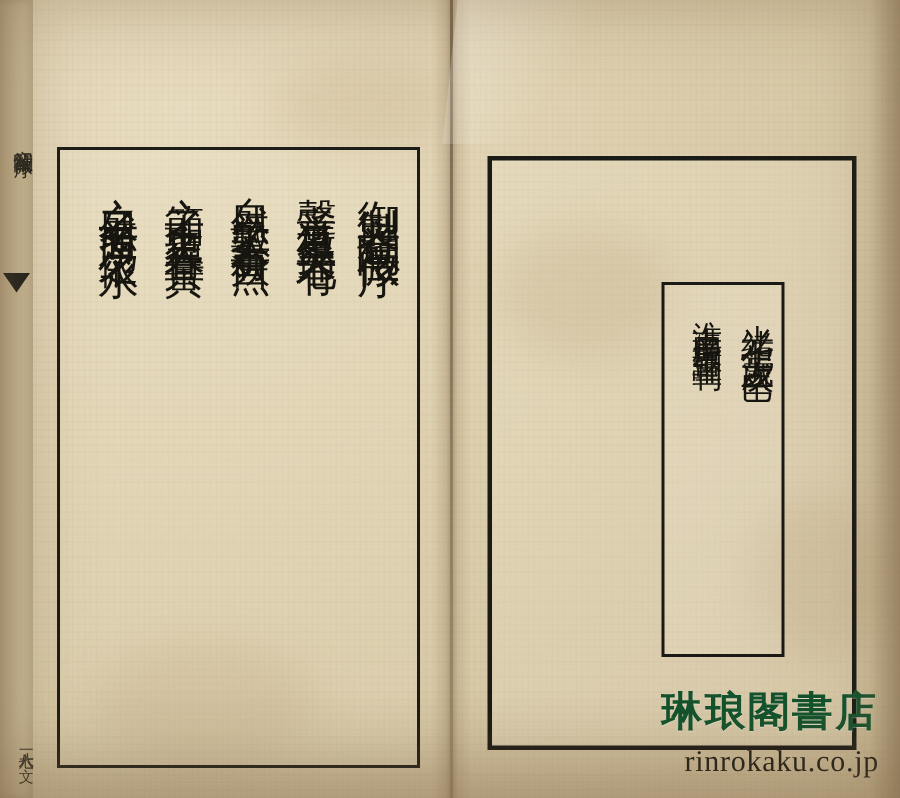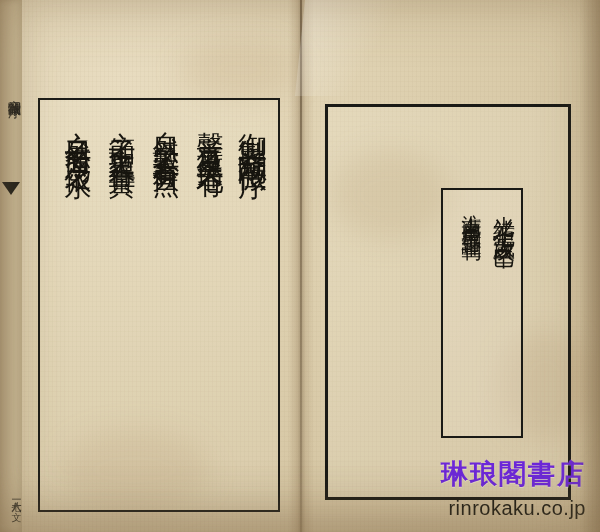--- a/index.html
+++ b/index.html
@@ -173,28 +173,28 @@
     letter-spacing: 5px;
   }
 
   
   .watermark {
     position: absolute;
     right: 14px; bottom: 40px;
     font-family: "DejaVu Serif", serif;
     font-size: 27px;
     font-weight: bold;
-    color: #6d28d9;
+    color: #14532d;
     letter-spacing: 2px;
     text-shadow: 0 1px 0 rgba(255,255,255,.35);
   }
   .watermark-url {
     position: absolute;
     right: 14px; bottom: 12px;
-    font-family: Liberation Sans, sans-serif;
+    font-family: Liberation Serif, serif;
     font-size: 20px;
     color: #1a1a14;
     letter-spacing: .5px;
   }
 
   
   .edge-shade {
     position: absolute;
     inset: 0;
     pointer-events: none;

